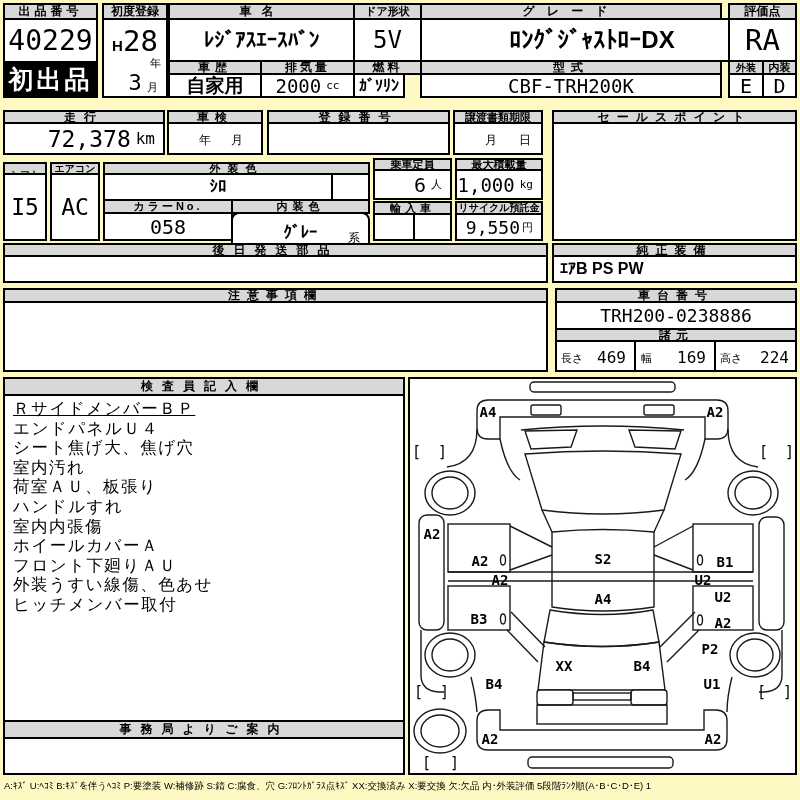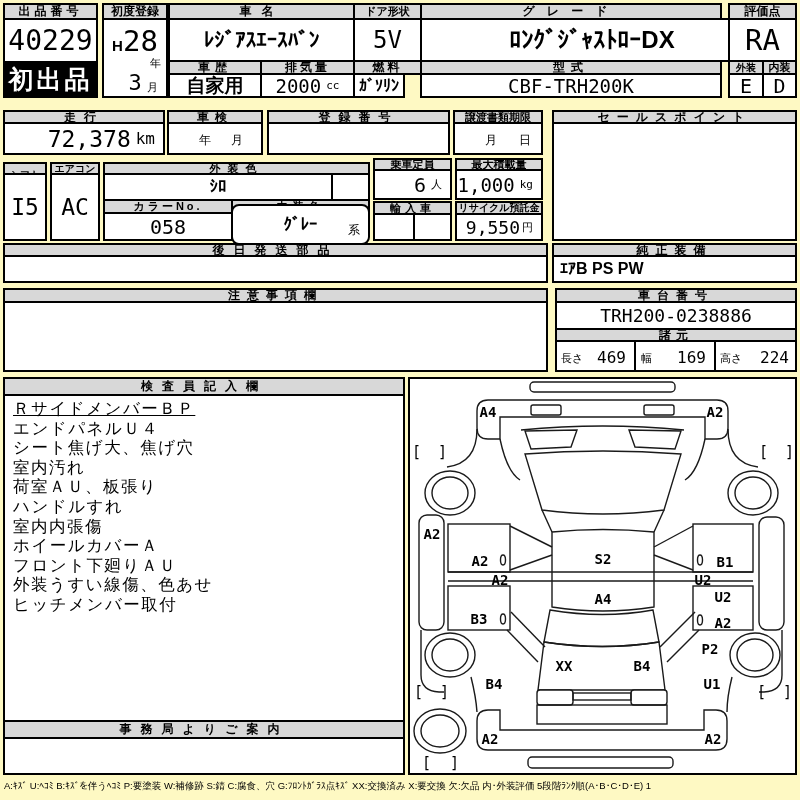--- a/index.html
+++ b/index.html
@@ -95,21 +95,21 @@
   <div class="box val mono" style="left:3px;top:173px;width:44px;height:68px;font-size:23px;">I5</div>
   <div class="box hdr" style="left:50px;top:162px;width:50px;height:13px;font-size:10px;">エアコン</div>
   <div class="box val mono" style="left:50px;top:173px;width:50px;height:68px;font-size:23px;">AC</div>
 
   <div class="box hdr" style="left:103px;top:162px;width:267px;height:13px;letter-spacing:7px;font-size:11px;">外装色</div>
   <div class="box val" style="left:103px;top:173px;width:230px;height:28px;font-size:17px;font-weight:bold;">ｼﾛ</div>
   <div class="box val" style="left:331px;top:173px;width:39px;height:28px;"></div>
   <div class="box hdr" style="left:103px;top:199px;width:130px;height:15px;font-size:11px;letter-spacing:3px;">カラーNo.</div>
   <div class="box val mono" style="left:103px;top:212px;width:130px;height:29px;font-size:20px;">058</div>
   <div class="box hdr" style="left:231px;top:199px;width:139px;height:15px;font-size:11px;letter-spacing:5px;">内装色</div>
-  <div class="box val" style="left:231px;top:204px;width:139px;height:41px;font-size:17px;font-weight:bold;border-radius:8px;">
+  <div class="box val" style="left:231px;top:212px;width:139px;height:41px;font-size:17px;font-weight:bold;border-radius:8px;">
     <span>ｸﾞﾚｰ</span>
     <span style="font-size:12px;font-weight:normal;position:absolute;right:8px;bottom:4px;">系</span>
   </div>
 
   <div class="box hdr" style="left:373px;top:158px;width:79px;height:13px;font-size:11px;">乗車定員</div>
   <div class="box val mono right" style="left:373px;top:169px;width:79px;height:31px;font-size:20px;">
     <span>6</span>
       <span class="unit">人</span>
   </div>
   <div class="box hdr" style="left:455px;top:158px;width:88px;height:13px;font-size:11px;">最大積載量</div>

